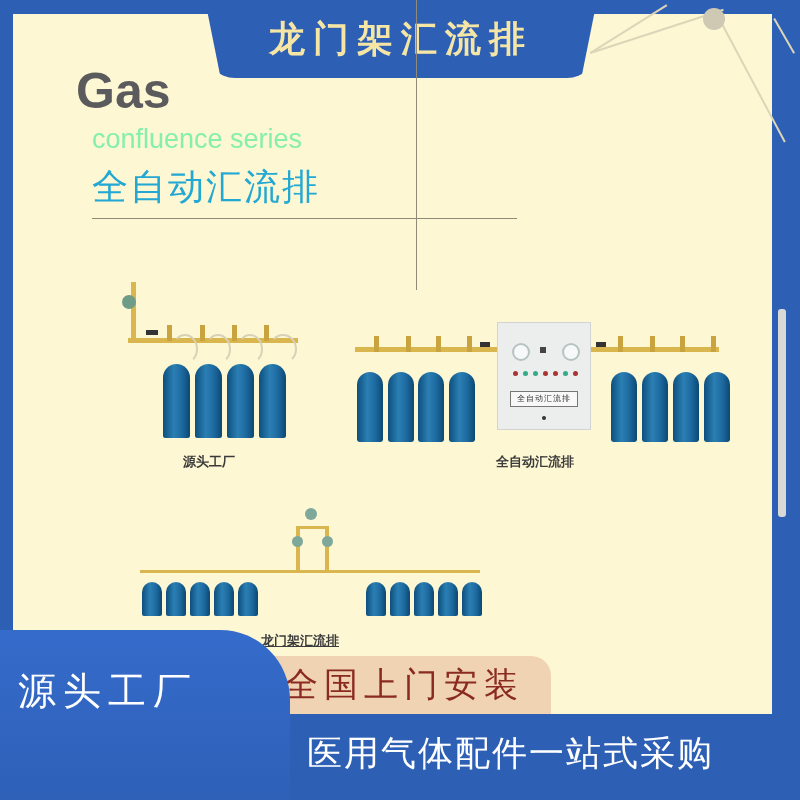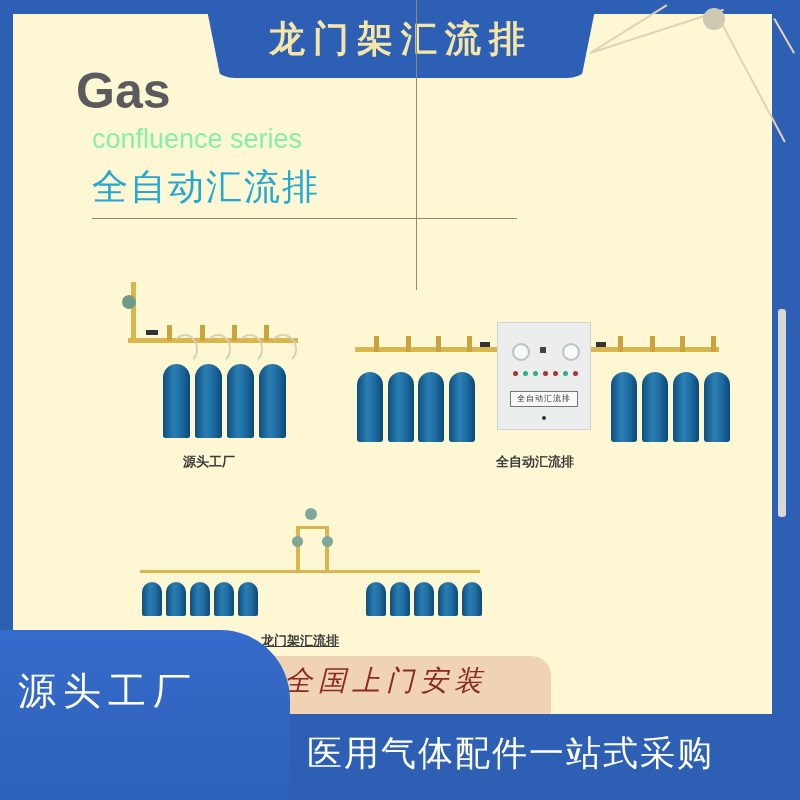--- a/index.html
+++ b/index.html
@@ -19,21 +19,21 @@
   .cap{position:absolute;font-size:13px;color:#3b3b3b;font-weight:bold;}
   .cyl{position:absolute;background:linear-gradient(90deg,#0d4f7e 0%,#2b7fb3 40%,#1d6aa0 70%,#0c4873 100%);border-radius:16px 16px 3px 3px;}
   .pipe{position:absolute;background:#d9b64e;height:5px;}
   .valve{position:absolute;width:5px;height:16px;background:#c9a43e;}
   .loop{position:absolute;border:2px solid #d6d1b7;border-radius:50%;border-left-color:transparent;border-bottom-color:transparent;}
   .cabinet{position:absolute;left:497px;top:322px;width:92px;height:106px;background:#eceeed;border:1px solid #cfd3d2;}
   .gauge{position:absolute;width:14px;height:14px;border-radius:50%;border:2px solid #b7c3c3;background:#f7f8f8;}
   .led{position:absolute;width:5px;height:5px;border-radius:50%;}
   .cab-label{position:absolute;left:12px;top:68px;width:66px;height:14px;border:1px solid #777;font-size:8px;line-height:14px;text-align:center;color:#333;background:#f8f8f8;letter-spacing:1px;}
   .badge{position:absolute;left:266px;top:656px;width:285px;height:58px;background:#efd3b2;border-radius:0 20px 0 0;}
-  .badge-text{position:absolute;left:284px;top:662px;font-size:28px;color:#8b2a22;letter-spacing:6px;font-family:"DejaVu Sans",sans-serif;font-style:italic;}
+  .badge-text{position:absolute;left:284px;top:662px;font-size:34px;color:#8b2a22;letter-spacing:6px;font-family:"DejaVu Sans",sans-serif;}
   .left-block{position:absolute;left:0;top:630px;width:290px;height:190px;background:linear-gradient(180deg,#356bcb,#2d5fb5);border-radius:0 70px 0 0;}
   .brand{position:absolute;left:18px;top:664px;color:#fff;font-size:38px;letter-spacing:7px;line-height:54px;font-family:"DejaVu Sans",sans-serif;}
   .slogan{position:absolute;left:307px;top:730px;color:#fff;font-size:35px;letter-spacing:2px;font-family:"DejaVu Sans",sans-serif;}
 </style>
 </head>
 <body>
 
 <div class="panel"></div>
 
 <div class="deco-line" style="left:590px;top:52px;width:140px;transform:rotate(-18deg);"></div>

